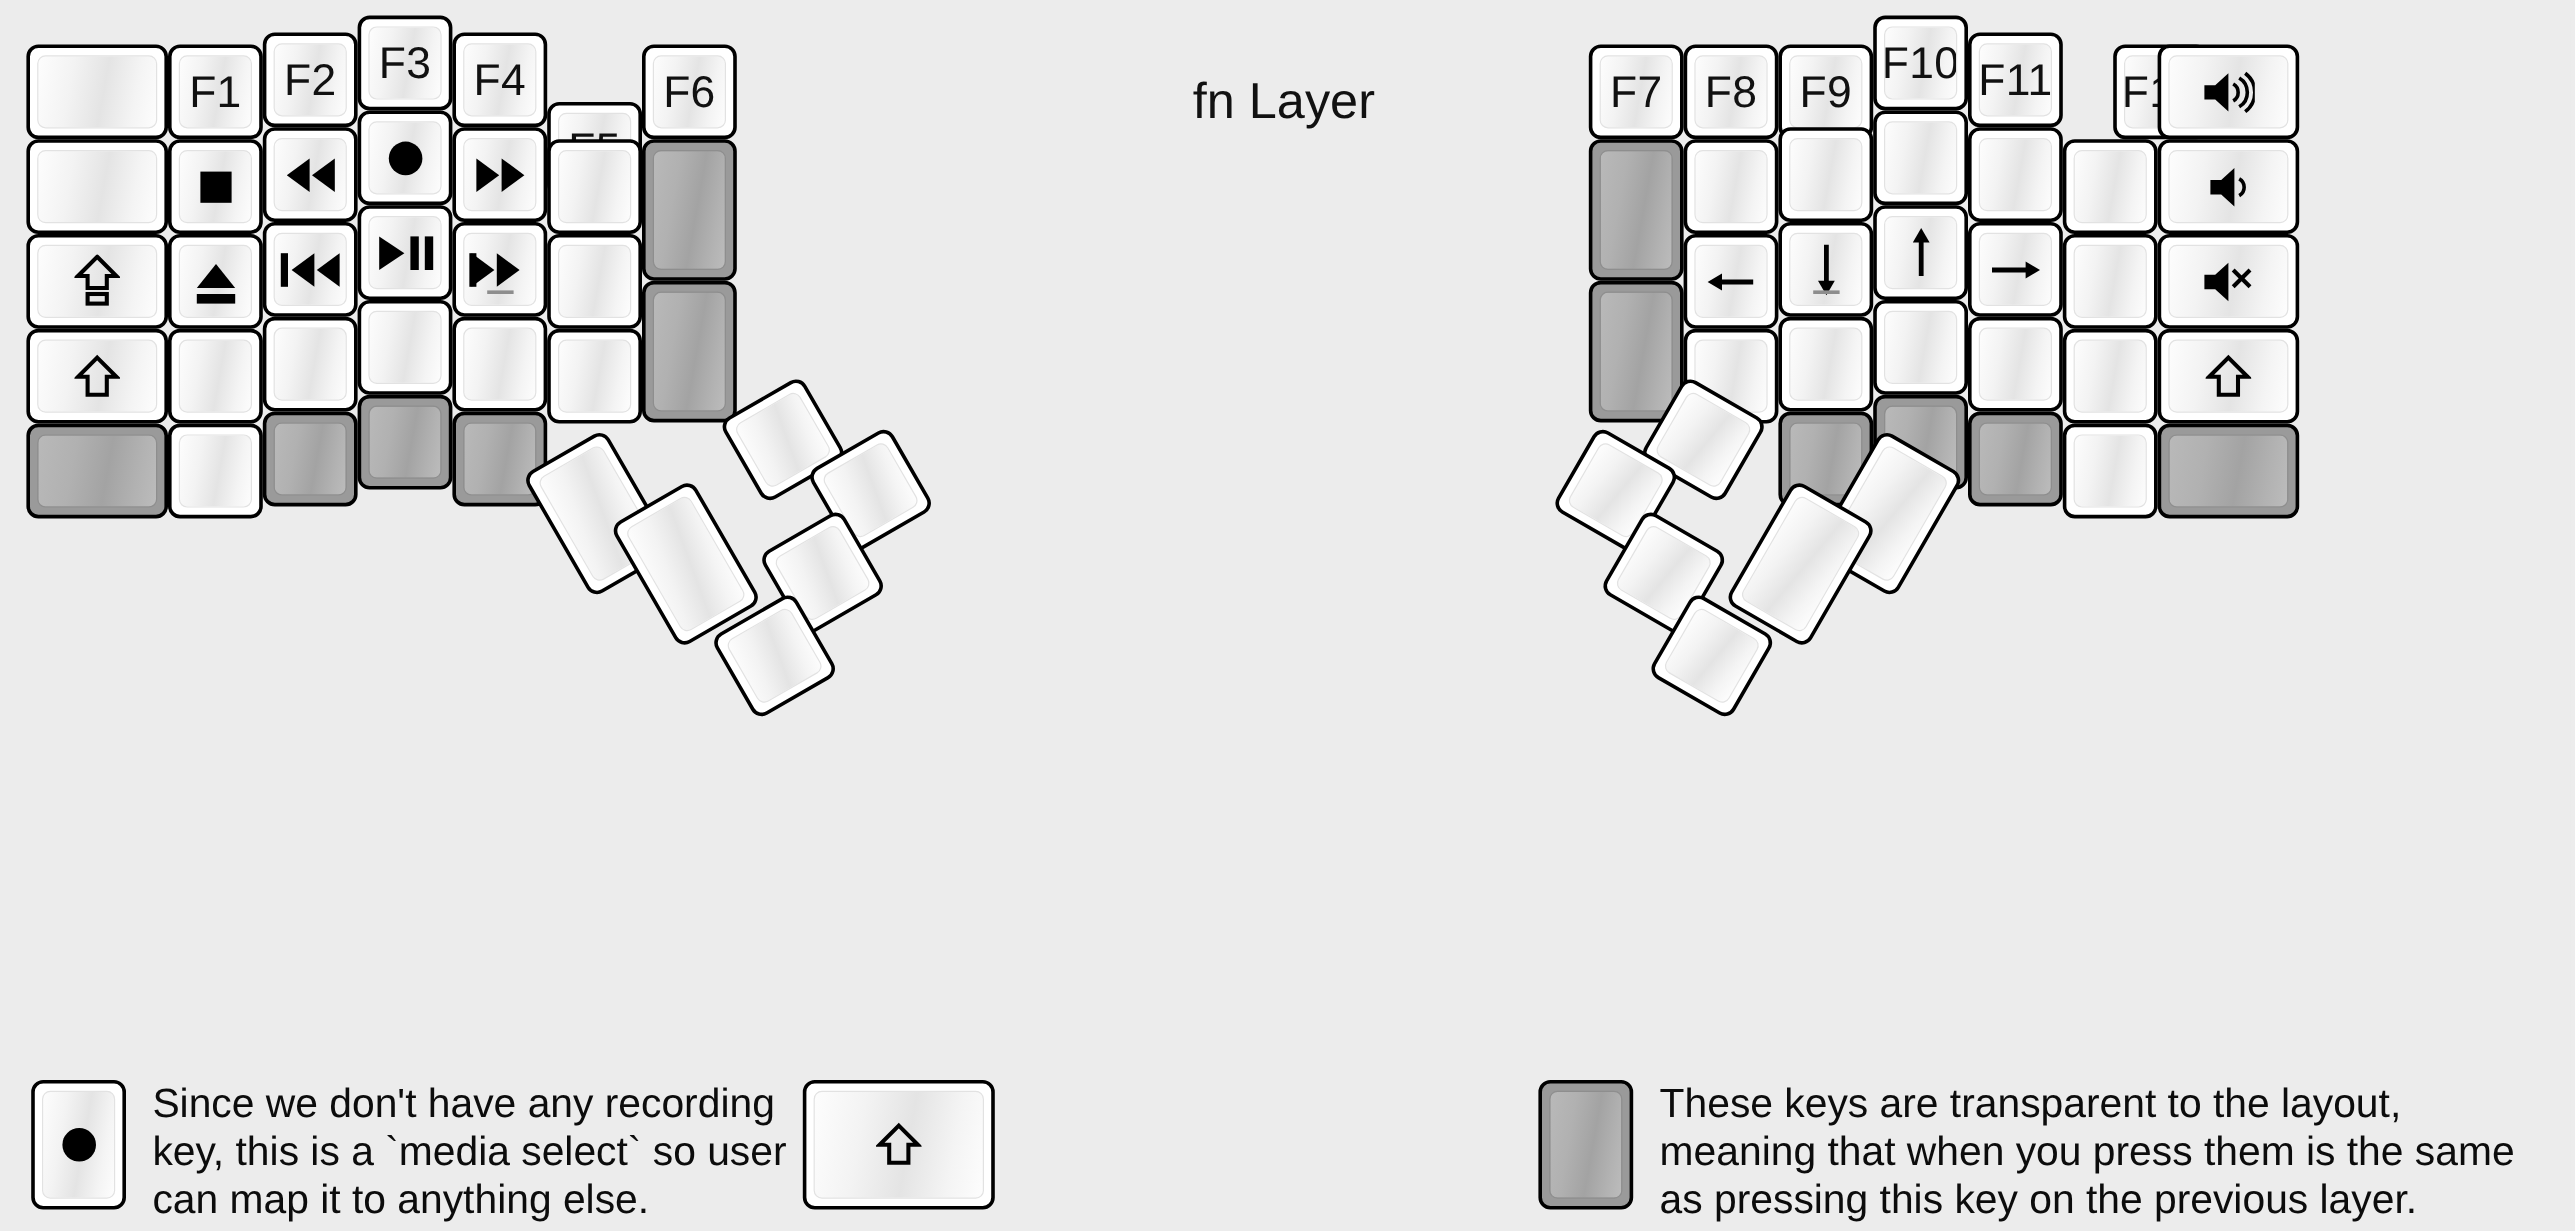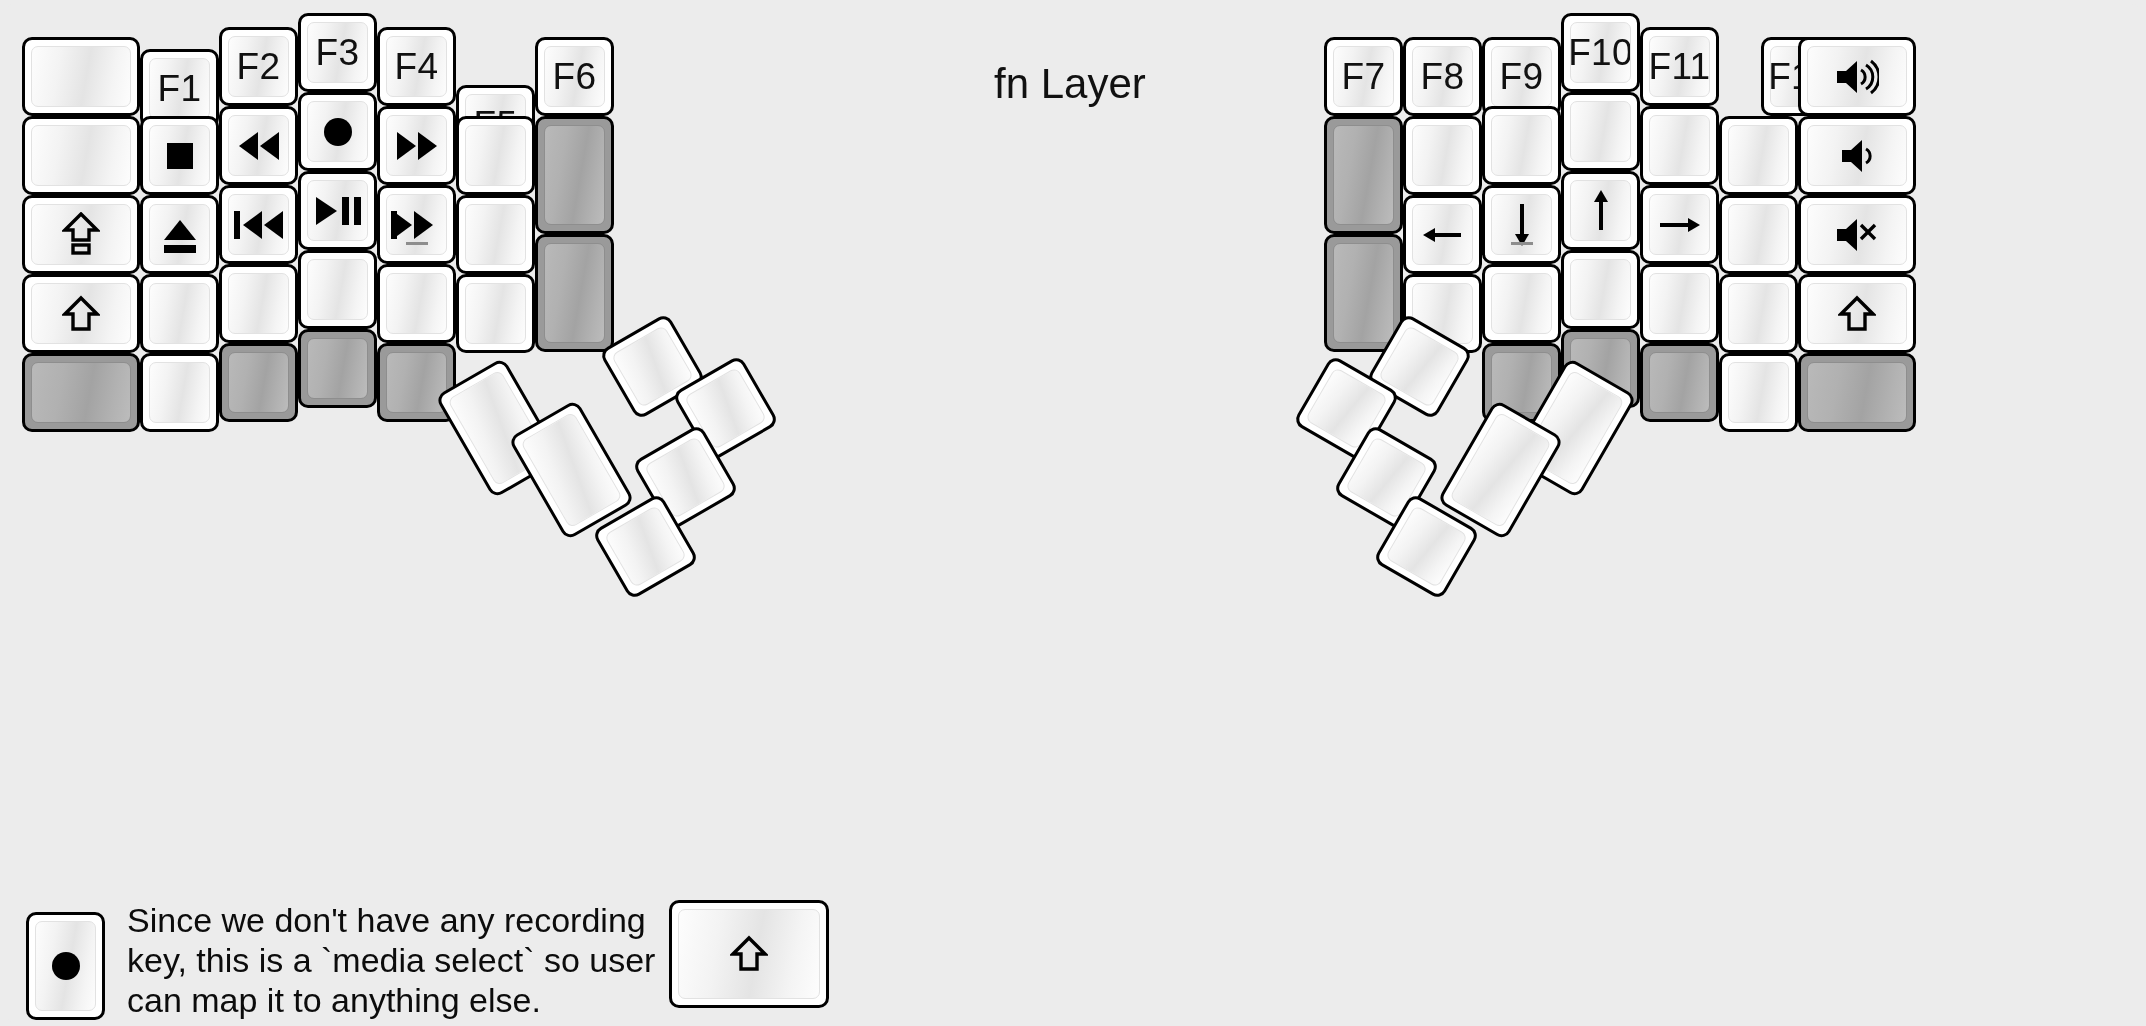--- a/index.html
+++ b/index.html
@@ -94,21 +94,21 @@
 
   
   #footer {
     position: absolute;
     left: 0; top: 880px;
     width: 2146px; height: 146px;
   }
   .note {
     position: absolute;
     display: flex;
-    align-items: flex-end;
+    align-items: flex-start;
   }
   .note .swatch {
     position: relative;
     flex: 0 0 auto;
   }
   .note .ntext {
     margin-left: 22px;
     font-size: 34px;
     line-height: 1.18;
     color: #0c0c0c;
@@ -148,21 +148,21 @@
             <span class="glyph">
               <svg class="i" width="38" height="38" viewBox="0 0 38 38">
                 <polygon points="19,3 35,19 27,19 27,34 11,34 11,19 3,19" fill="none" stroke="#000" stroke-width="3.4" stroke-linejoin="miter"></polygon>
               </svg>
             </span>
           </div>
         </div>
         <div class="key trans" style="left: 18px; top: 349px; width: 118px; height: 79px;">
           <div class="top"></div>
         </div>
-        <div class="key" style="left: 136px; top: 33px; width: 79px; height: 79px; margin-top: 12px;">
+        <div class="key" style="left: 136px; top: 33px; width: 79px; height: 79px;">
           <div class="top">
             <span class="legend-txt">F1</span>
           </div>
         </div>
         <div class="key" style="left: 136px; top: 112px; width: 79px; height: 79px;">
           <div class="top">
             <span class="glyph">
               <svg class="i" width="38" height="38" viewBox="0 0 38 38">
                 <rect x="6" y="6" width="26" height="26" fill="#000"></rect>
               </svg>
@@ -540,15 +540,25 @@
               <div class="top">
                 <span class="glyph">
                   <svg class="i" width="38" height="38" viewBox="0 0 38 38">
                     <polygon points="19,3 35,19 27,19 27,34 11,34 11,19 3,19" fill="none" stroke="#000" stroke-width="3.4" stroke-linejoin="miter"></polygon>
                   </svg>
                 </span>
               </div>
             </div>
           </div>
         </div>
+        <div class="note" style="left: 1278px; top: 16px;">
+          <div class="swatch" style="width: 79px; height: 108px;">
+            <div class="key trans" style="left: 0px; top: 0px; width: 79px; height: 108px; position: relative;">
+              <div class="top"></div>
+            </div>
+          </div>
+          <div class="ntext">These keys are transparent to the layout,
+meaning that when you press them is the same
+as pressing this key on the previous layer.</div>
+        </div>
       </div>
   </div>
 </div>
 
 </body></html>

